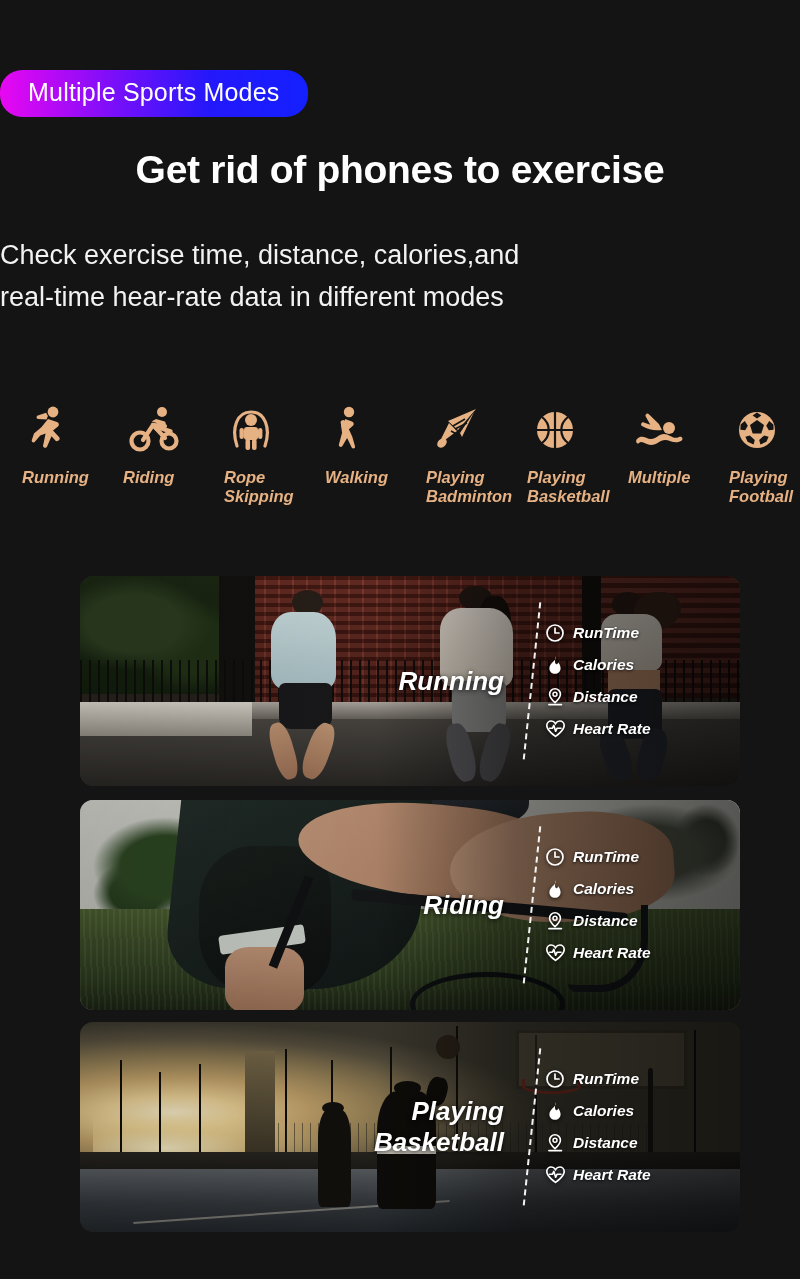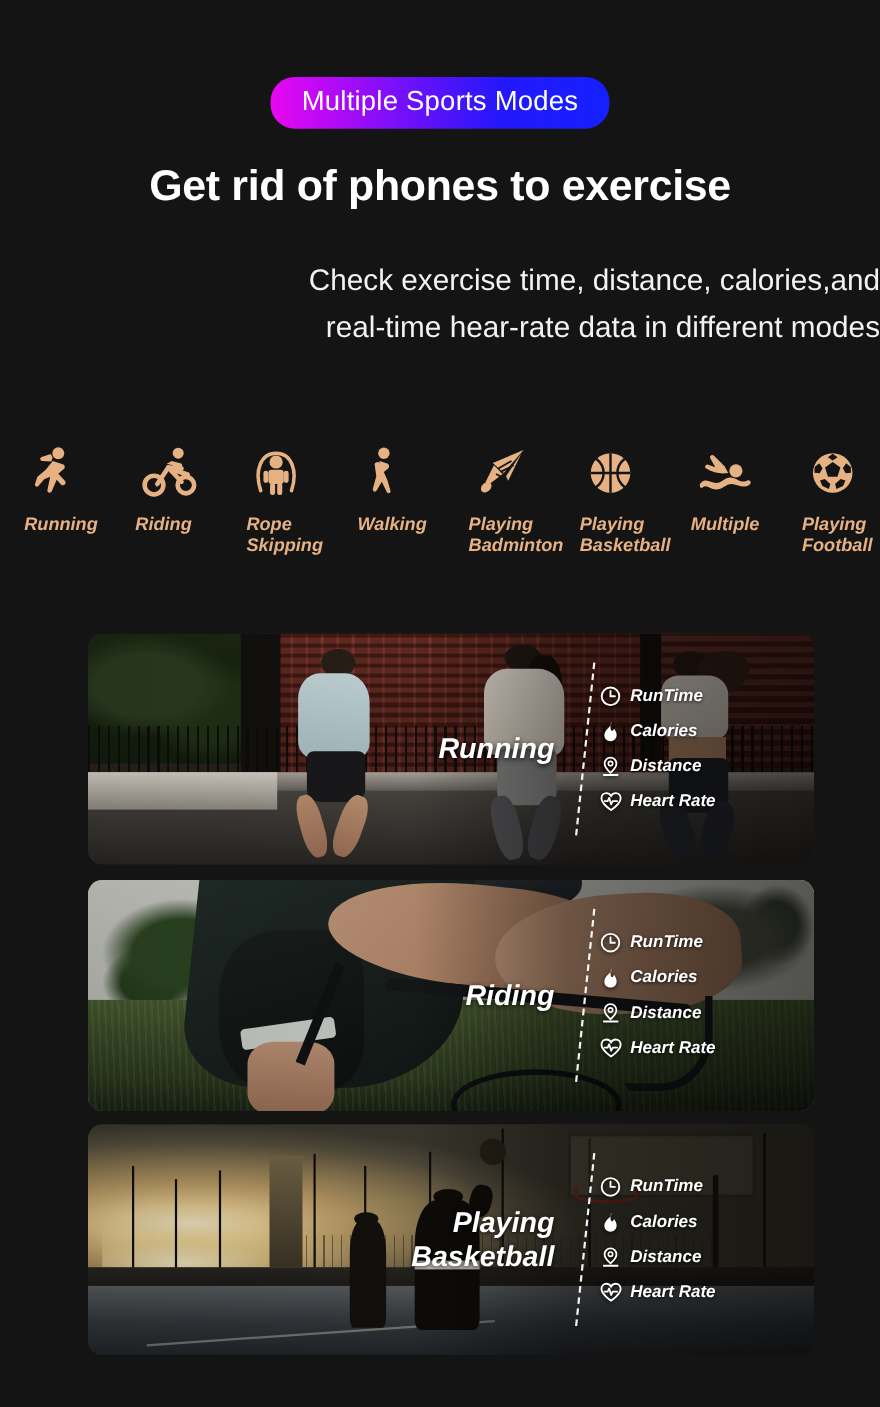--- a/index.html
+++ b/index.html
@@ -21,21 +21,20 @@
     background: #141414;
   }
 
   
   .badge-row {
     position: absolute;
     top: 70px;
     left: 0;
     width: 800px;
     display: flex;
-    justify-content: center;
   }
   .badge {
     background: linear-gradient(90deg, #e808f0 0%, #c009f5 14%, #6b10fa 42%, #2418fb 68%, #1420ff 100%);
     color: #ffffff;
     font-size: 25px;
     line-height: 1;
     padding: 10px 28px 12px;
     border-radius: 22px;
     letter-spacing: 0.2px;
     white-space: nowrap;
@@ -51,21 +50,21 @@
     font-size: 39px;
     font-weight: bold;
     letter-spacing: -0.3px;
     color: #ffffff;
   }
   .subhead {
     position: absolute;
     top: 234px;
     left: 0;
     width: 800px;
-    text-align: right;
+    text-align: left;
     font-size: 27px;
     line-height: 42px;
     color: #f2f2f2;
     font-weight: 400;
   }
   .subhead .l2 { display: block; }
 
   
   .sports-strip {
     position: absolute;

